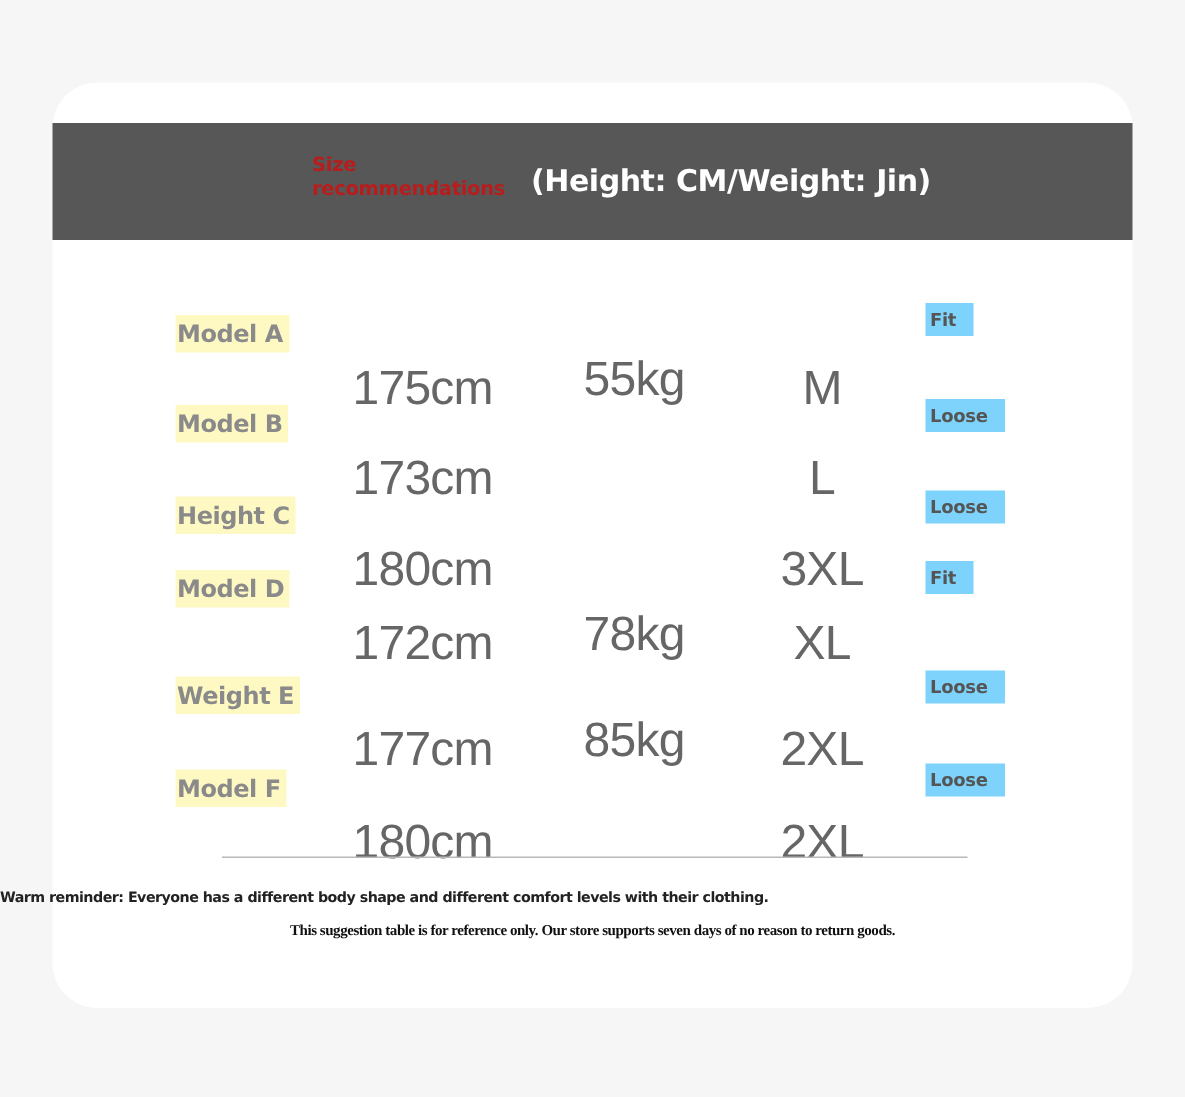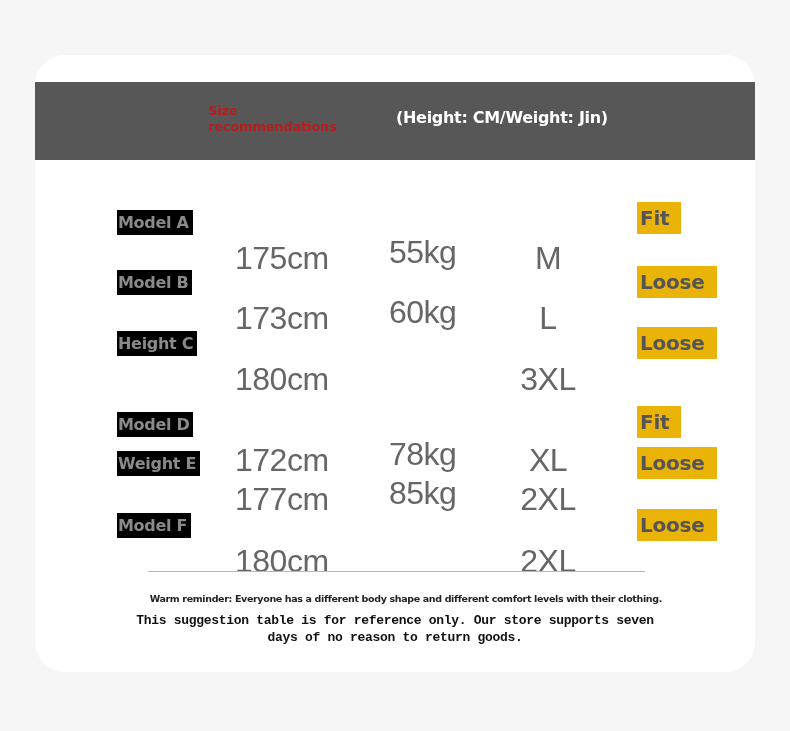--- a/index.html
+++ b/index.html
@@ -32,87 +32,85 @@
     line-height: 16px;
     font-weight: bold;
     width: 145px;
     letter-spacing: -0.2px;
   }
   .header-units {
     position: absolute;
     left: 354px; top: 108px;
     color: #ffffff;
     font-family: "DejaVu Sans", sans-serif;
-    font-size: 16px;
+    font-size: 20px;
     font-weight: bold;
     letter-spacing: -0.3px;
     white-space: nowrap;
-    margin-left: 42px;
   }
   .row {
     position: absolute;
     left: 0; width: 790px; height: 40px;
   }
   .cell { position: absolute; white-space: nowrap; }
   .model {
     left: 117px;
     color: #8a8a8a;
     font-family: "DejaVu Sans", sans-serif;
     font-weight: bold;
     font-size: 16px;
-    background: #000000;
+    background: #fef9c3;
     padding: 3px 4px 3px 1px;
     top: 8px;
     letter-spacing: -0.3px;
   }
   .height, .weight, .size {
     color: #666666;
     font-family: "Liberation Sans", sans-serif;
     font-size: 32px;
     top: 2px;
     letter-spacing: -0.5px;
     margin-top: 36px;
   }
   .height { left: 235px; }
   .weight { left: 389px; top: -4px; text-align: right; }
   .size { left: 500px; width: 96px; text-align: center; }
   .fit {
     left: 617px;
     color: #555555;
     font-family: "DejaVu Sans", sans-serif;
     font-weight: bold;
-    font-size: 20px;
-    background: #eab308;
+    font-size: 12px;
+    background: #7dd3fc;
     padding: 4px 12px 4px 3px;
     top: 4px;
     letter-spacing: -0.2px;
-    margin-left: 20px;
   }
   .divider {
     position: absolute;
     left: 148px; top: 571px;
     width: 497px; height: 1px;
     background: #b8b8b8;
   }
   .reminder {
     position: absolute;
     left: 0; width: 662px; top: 593px;
-    text-align: right;
+    text-align: left;
     font-family: "DejaVu Sans", sans-serif;
     font-size: 9.5px;
     font-weight: bold;
     color: #222222;
     letter-spacing: -0.35px;
   }
   .notice {
     position: absolute;
     left: 120px; width: 550px; top: 612px;
     text-align: center;
-    font-family: Liberation Mono, monospace;
-    font-size: 13px;
+    font-family: Liberation Serif, serif;
+    font-size: 10px;
     line-height: 17px;
     font-weight: bold;
     color: #111111;
     letter-spacing: -0.3px;
   }
 </style>
 </head>
 <body>
 
 <div class="card"></div>
@@ -125,33 +123,32 @@
   <span class="cell model">Model A</span>
   <span class="cell height">175cm</span>
   <span class="cell weight">55kg</span>
   <span class="cell size">M</span>
   <span class="cell fit" style="top:0px;">Fit</span>
 </div>
 
 <div class="row" style="top:262px;">
   <span class="cell model">Model B</span>
   <span class="cell height">173cm</span>
-  <span class="cell weight">60kg</span>
   <span class="cell size">L</span>
   <span class="cell fit">Loose</span>
 </div>
 
 <div class="row" style="top:323px;">
   <span class="cell model">Height C</span>
   <span class="cell height">180cm</span>
   <span class="cell size">3XL</span>
   <span class="cell fit">Loose</span>
 </div>
 
-<div class="row" style="top:404px;">
+<div class="row" style="top:372px;">
   <span class="cell model">Model D</span>
   <span class="cell height">172cm</span>
   <span class="cell weight">78kg</span>
   <span class="cell size">XL</span>
   <span class="cell fit" style="top:2px;">Fit</span>
 </div>
 
 <div class="row" style="top:443px;">
   <span class="cell model">Weight E</span>
   <span class="cell height">177cm</span>

